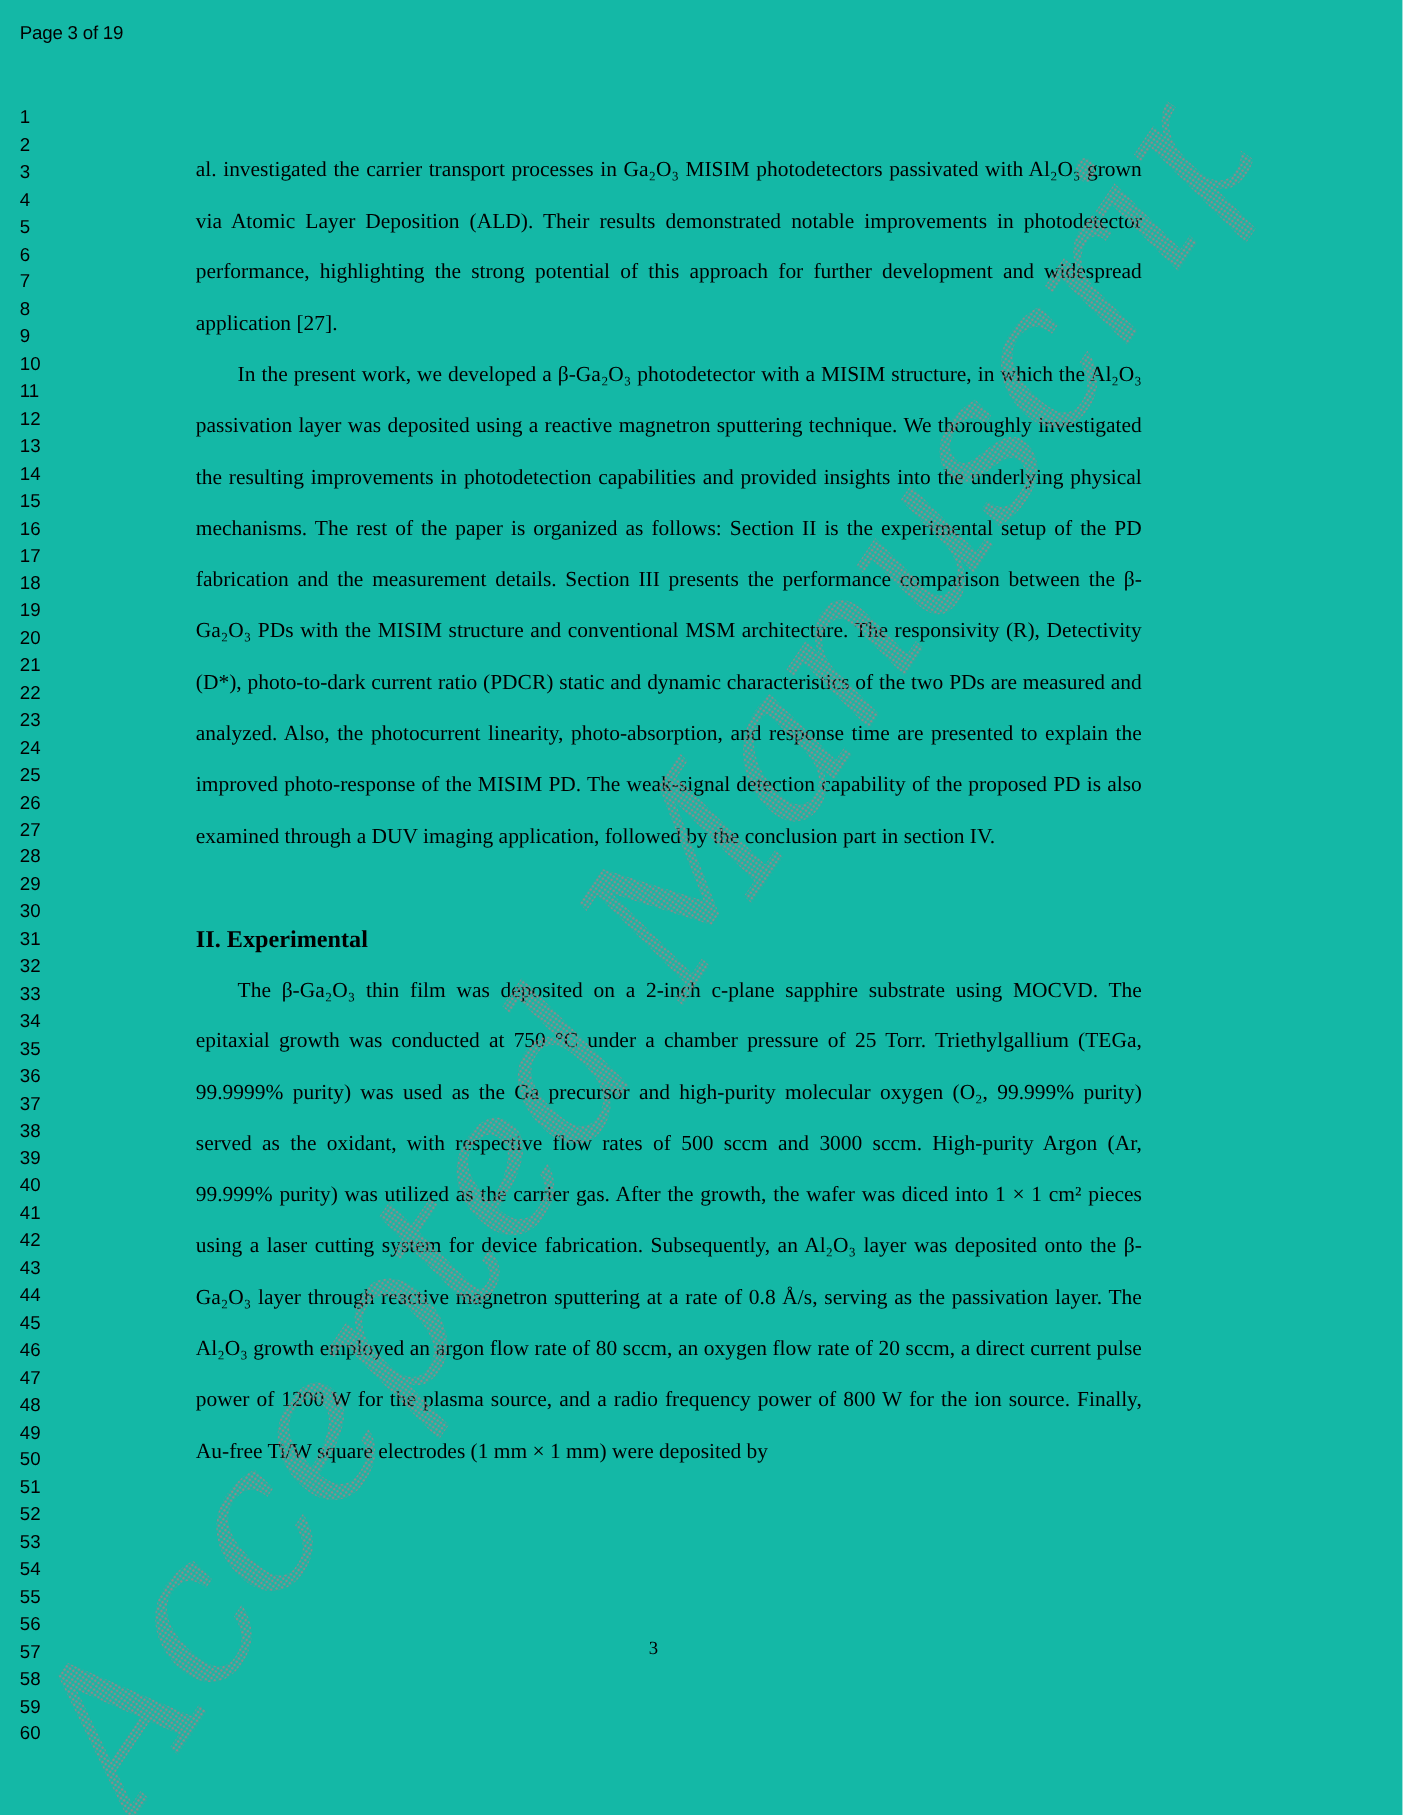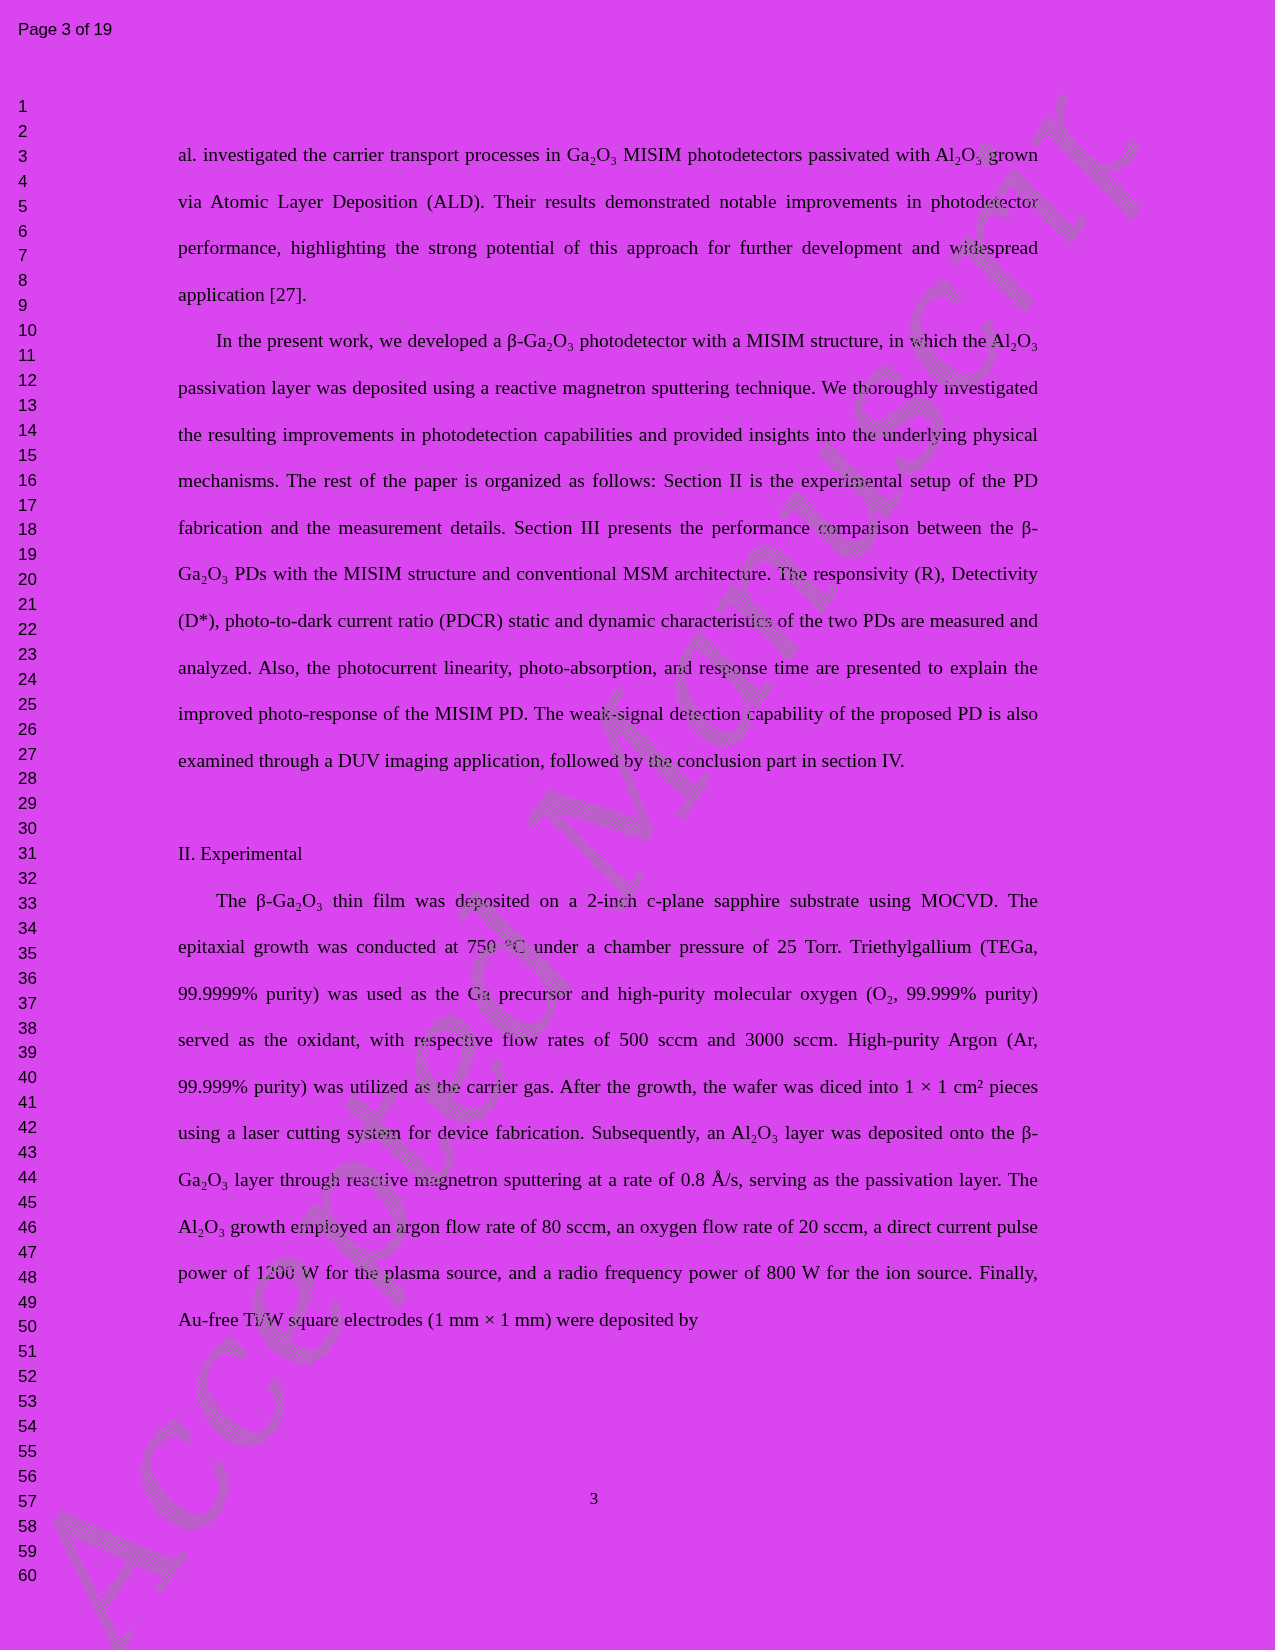--- a/index.html
+++ b/index.html
@@ -4,21 +4,21 @@
 <style>
   html, body {
     margin: 0;
     padding: 0;
     background: #ffffff;
   }
   .page {
     position: relative;
     width: 1275px;
     height: 1650px;
-    background: #d946ef;
+    background: #14b8a6;
     overflow: hidden;
     font-family: "Liberation Serif", "DejaVu Serif", serif;
     color: #000000;
   }
   .header-left {
     position: absolute;
     left: 18px;
     top: 20px;
     font-family: "Liberation Sans", "DejaVu Sans", sans-serif;
     font-size: 17px;
@@ -52,22 +52,22 @@
     line-height: 46.6px;
     text-align: justify;
   }
   .content p {
     margin: 0;
   }
   .para-indent {
     text-indent: 38px;
   }
   .section-heading {
-    font-weight: normal;
-    font-size: 19px;
+    font-weight: bold;
+    font-size: 22px;
     margin-top: 46.6px !important;
     text-align: left;
   }
   .footer-pagenum {
     position: absolute;
     left: 178px;
     top: 1489px;
     width: 832px;
     text-align: center;
     font-size: 17px;

